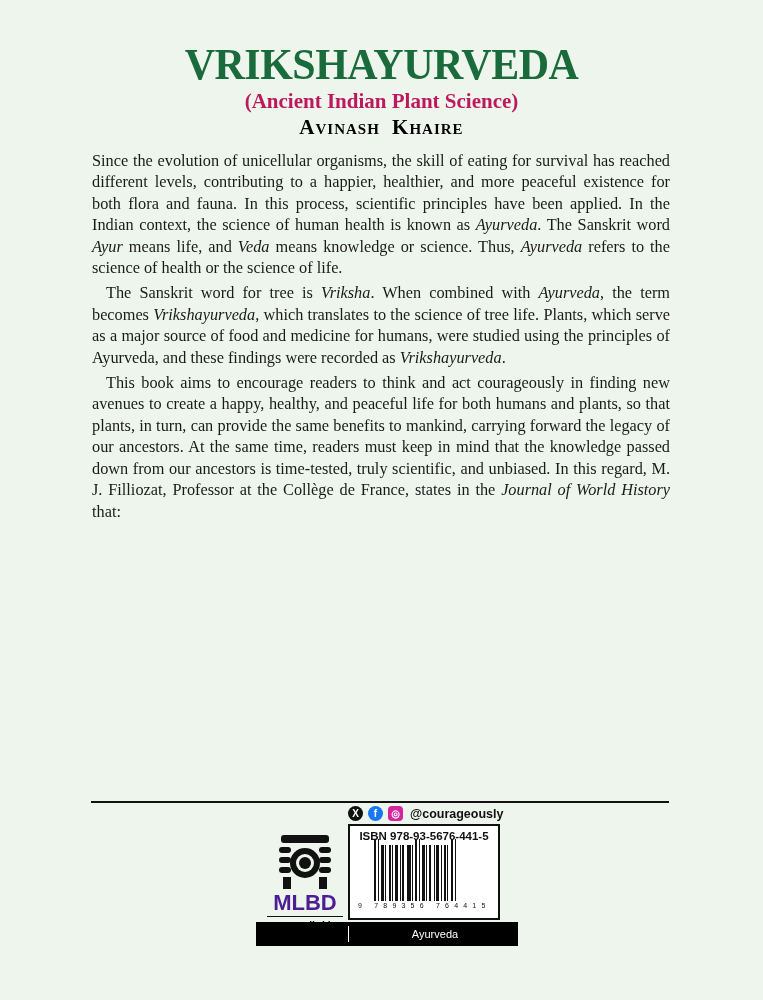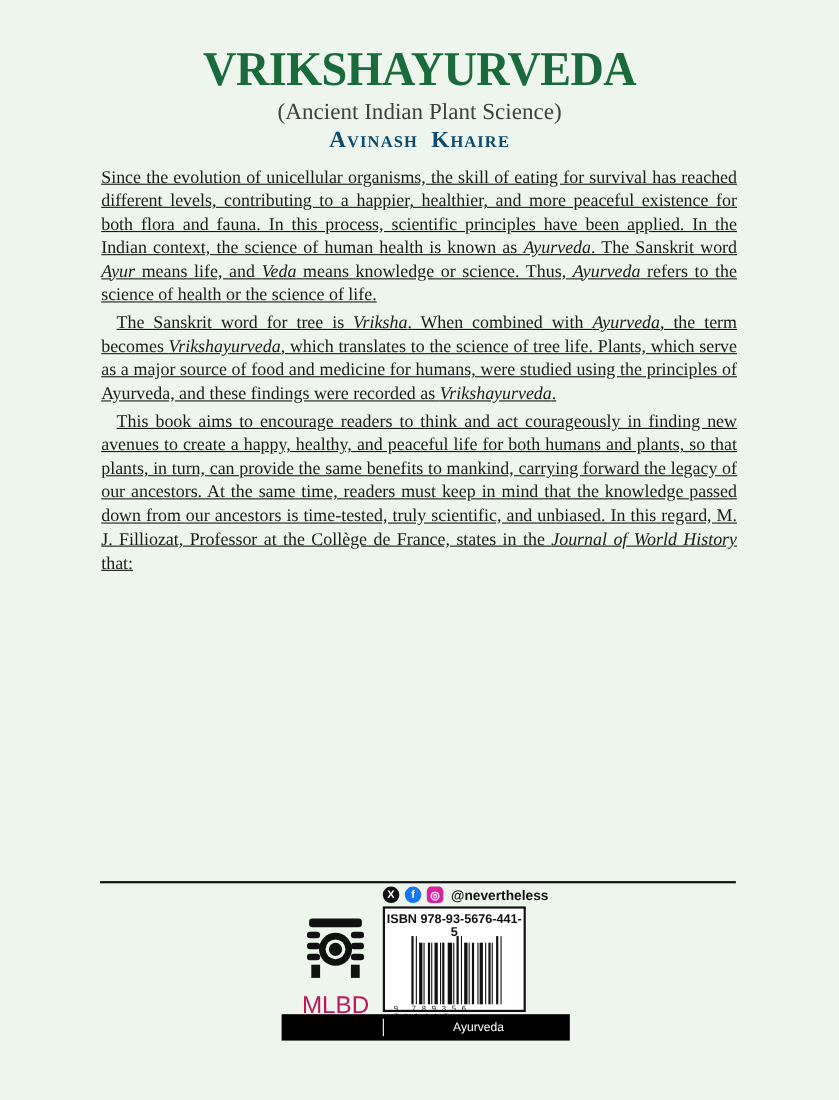--- a/index.html
+++ b/index.html
@@ -11,47 +11,47 @@
     position: relative;
     overflow: hidden;
   }
   .header { position: absolute; left: 0; right: 0; top: 42px; text-align: center; }
   .title {
     font-family: "Liberation Serif", serif;
     font-weight: bold; font-size: 42px; color: #1a6b3c;
     letter-spacing: -0.5px; line-height: 44px; margin: 0;
     transform: scaleY(1.05);
   }
-  .subtitle { font-weight: normal; font-size: 21px; color: #404040; line-height: 26px; margin-top: 2px; }
+  .subtitle { font-weight: bold; font-size: 21px; color: #be185d; line-height: 26px; margin-top: 2px; }
   .author {
-    font-weight: bold; font-size: 21px; color: #0c4a6e; line-height: 26px;
+    font-weight: bold; font-size: 21px; color: #000000; line-height: 26px;
     font-variant: small-caps; letter-spacing: 1px; word-spacing: 6px;
   }
   .body-text {
     position: absolute; left: 92px; width: 578px; top: 150px;
-    font-size: 16.3px; line-height: 21.4px; text-align: justify; text-decoration: underline;
+    font-size: 16.3px; line-height: 21.4px; text-align: justify;
   }
   .body-text p { margin: 0 0 4px 0; text-indent: 14px; }
   .body-text p.first { text-indent: 0; }
   .body-text p.quote { text-indent: 0; padding-left: 14px; text-align: left; margin-bottom: 2px; }
   .rule { position: absolute; left: 91px; width: 578px; top: 801px; height: 2px; background: #111; }
 
   .social { position: absolute; left: 348px; top: 806px; display: flex; align-items: center; gap: 5px; }
   .soc-icon { width: 15px; height: 15px; border-radius: 50%; display: inline-flex; align-items: center; justify-content: center; color: #fff; font-family: "Liberation Sans", sans-serif; font-size: 10px; font-weight: bold; }
   .soc-x { background: #111; }
   .soc-fb { background: #1877f2; }
   .soc-ig { background: #d6249f; border-radius: 4px; }
   .handle { font-family: "Liberation Sans", sans-serif; font-weight: bold; font-size: 12.5px; color: #111; margin-left: 2px; }
 
   .logo { position: absolute; left: 267px; top: 833px; width: 76px; }
   .logo-mark { width: 52px; height: 56px; margin: 0 auto; position: relative; }
-  .logo-text { font-family: "Liberation Sans", sans-serif; font-weight: normal; font-size: 22px; color: #be185d; text-align: center; line-height: 22px; margin-top: 14px; }
+  .logo-text { font-family: "Liberation Sans", sans-serif; font-weight: bold; font-size: 22px; color: #4c1d95; text-align: center; line-height: 22px; margin-top: 3px; }
   .logo-url { font-family: "Liberation Sans", sans-serif; font-weight: bold; font-size: 10.5px; color: #111; text-align: center; border-top: 1px solid #111; padding-top: 2px; margin-top: 2px; }
 
-  .isbn-box { position: absolute; left: 348px; top: 824px; width: 130px; height: 96px; background: #fff; border: 2px solid #111; box-sizing: border-box; }
+  .isbn-box { position: absolute; left: 348px; top: 824px; width: 152px; height: 96px; background: #fff; border: 2px solid #111; box-sizing: border-box; }
   .isbn-label { font-family: "Liberation Sans", sans-serif; font-weight: bold; font-size: 11.5px; text-align: center; margin-top: 4px; color: #111; }
   .barcode { display: flex; align-items: flex-end; height: 56px; margin: 3px 0 0 24px; }
   .barcode span { display: inline-block; background: #111; height: 100%; }
   .bc-digits { font-family: "Liberation Sans", sans-serif; font-size: 7px; letter-spacing: 5.2px; margin: 1px 0 0 8px; color: #111; }
 
   .cat-bar { position: absolute; left: 256px; top: 922px; width: 262px; height: 24px; background: #000; }
   .cat-divider { position: absolute; left: 92px; top: 4px; width: 1px; height: 16px; background: #fff; }
   .cat-label { position: absolute; left: 96px; right: 0; top: 0; line-height: 24px; text-align: center; color: #fff; font-family: "Liberation Sans", sans-serif; font-size: 11px; }
 </style>
 </head>
@@ -68,21 +68,21 @@
   <p><span>The Sanskrit word for tree is </span><i>Vriksha</i><span>. When combined with </span><i>Ayurveda</i><span>, the term becomes </span><i>Vrikshayurveda</i><span>, which translates to the science of tree life. Plants, which serve as a major source of food and medicine for humans, were studied using the principles of Ayurveda, and these findings were recorded as </span><i>Vrikshayurveda</i><span>.</span></p>
   <p><span>This book aims to encourage readers to think and act courageously in finding new avenues to create a happy, healthy, and peaceful life for both humans and plants, so that plants, in turn, can provide the same benefits to mankind, carrying forward the legacy of our ancestors. At the same time, readers must keep in mind that the knowledge passed down from our ancestors is time-tested, truly scientific, and unbiased. In this regard, M. J. Filliozat, Professor at the Collège de France, states in the </span><i>Journal of World History</i><span> that:</span></p>
 </div>
 
 <div class="rule"></div>
 
 <div class="social">
   <span class="soc-icon soc-x">X</span>
   <span class="soc-icon soc-fb">f</span>
   <span class="soc-icon soc-ig">◎</span>
-  <span class="handle">@nevertheless</span>
+  <span class="handle">@courageously</span>
 </div>
 
 <div class="logo">
   <div class="logo-mark">
     <svg width="52" height="56" viewBox="0 0 52 56">
       <rect x="2" y="2" width="48" height="8" rx="3" fill="#111"></rect>
       <rect x="0" y="14" width="12" height="6" rx="3" fill="#111"></rect>
       <rect x="40" y="14" width="12" height="6" rx="3" fill="#111"></rect>
       <rect x="0" y="24" width="12" height="6" rx="3" fill="#111"></rect>
       <rect x="40" y="24" width="12" height="6" rx="3" fill="#111"></rect>

